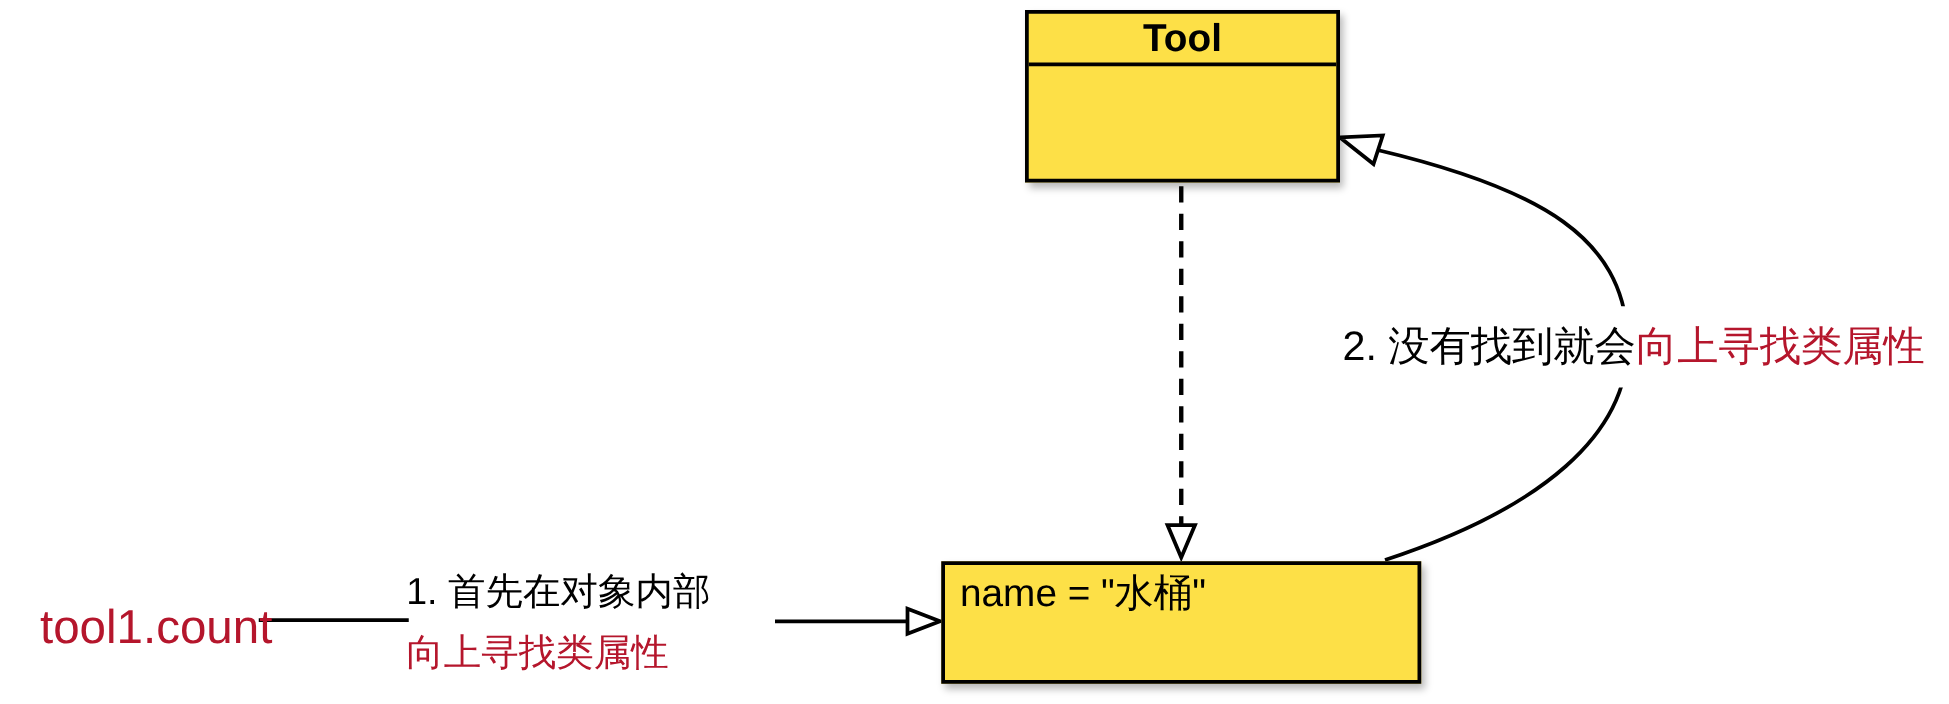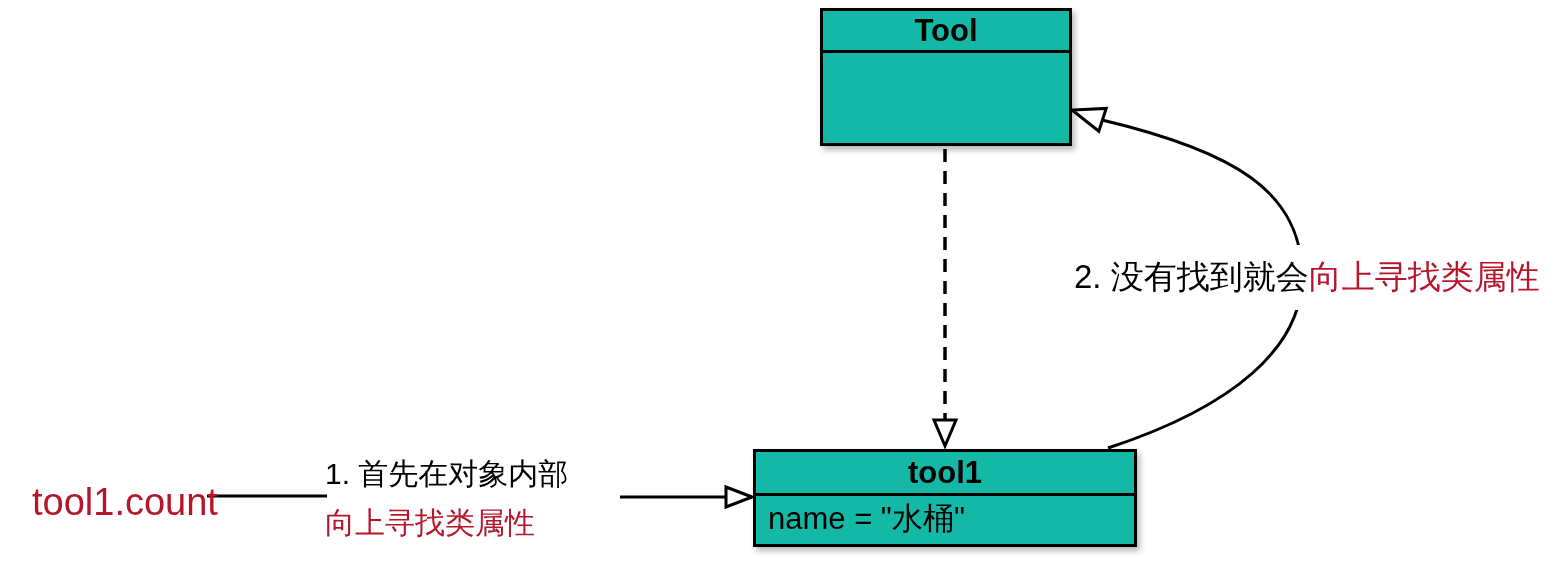--- a/index.html
+++ b/index.html
@@ -21,21 +21,21 @@
     left: 0;
     top: 0;
     width: 1559px;
     height: 563px;
     z-index: 1;
     pointer-events: none;
   }
   .uml-box {
     position: absolute;
     box-sizing: border-box;
-    background: #14b8a6;
+    background: #fde047;
     border: 3px solid var(--line-black, #000000);
     box-shadow: 3px 4px 6px rgba(0,0,0,0.28);
     z-index: 2;
   }
   .box-title {
     box-sizing: border-box;
     border-bottom: 3px solid var(--line-black, #000000);
     font-weight: bold;
     font-size: 31px;
     text-align: center;
@@ -119,21 +119,20 @@
 
     <line x1="620" y1="497" x2="726" y2="497" stroke="#000000" stroke-width="3" fill="none"></line>
     <polygon points="752,497 726,487 726,507" fill="#ffffff" stroke="#000000" stroke-width="3"></polygon>
   </svg>
 
   <div class="uml-box" id="tool-box">
     <div class="box-title">Tool</div>
   </div>
 
   <div class="uml-box" id="tool1-box">
-    <div class="box-title">tool1</div>
     <div class="box-body">
       <div class="box-attr">name = "水桶"</div>
     </div>
   </div>
 
   <div id="expression-label">tool1.count</div>
 
   <div id="step1-label">
     <div>1. 首先在对象内部</div>
     <div class="red-text">向上寻找类属性</div>

